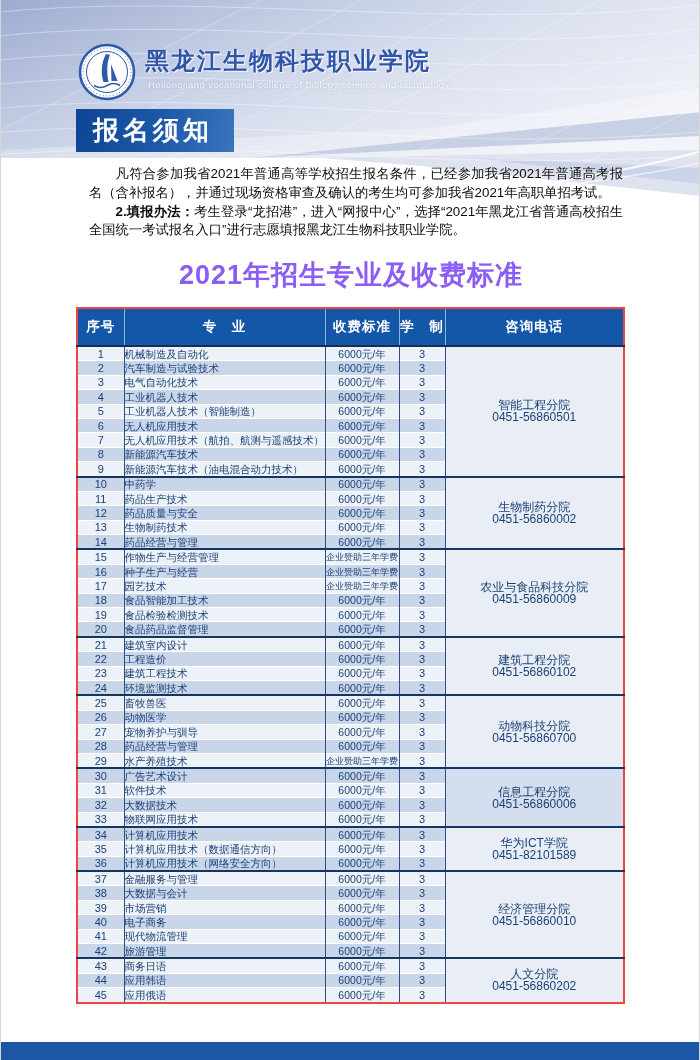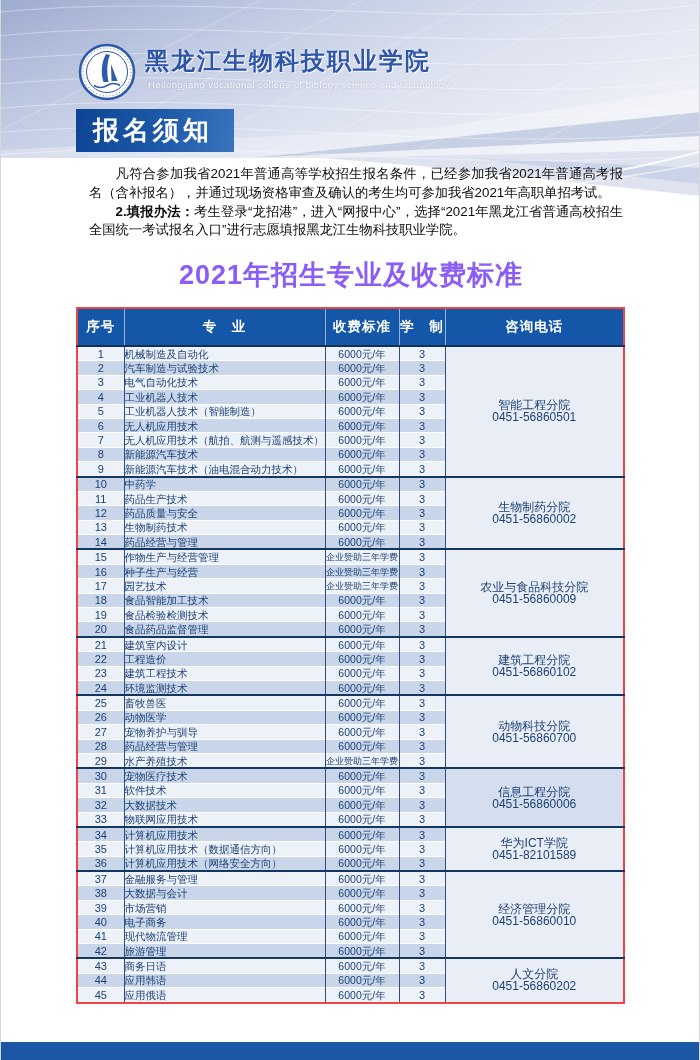--- a/index.html
+++ b/index.html
@@ -365,21 +365,21 @@
             <td class="years">3</td>
           </tr>
           <tr class="row light">
             <td class="no">29</td>
             <td class="major">水产养殖技术</td>
             <td class="fee small">企业赞助三年学费</td>
             <td class="years">3</td>
           </tr>
           <tr class="row dark group-start">
             <td class="no">30</td>
-            <td class="major">宠物医疗技术</td>
+            <td class="major">广告艺术设计</td>
             <td class="fee">6000元/年</td>
             <td class="years">3</td>
             <td class="phone alt" rowspan="4">
               <div>信息工程分院</div>
               <div>0451-56860006</div>
             </td>
           </tr>
           <tr class="row light">
             <td class="no">31</td>
             <td class="major">软件技术</td>

